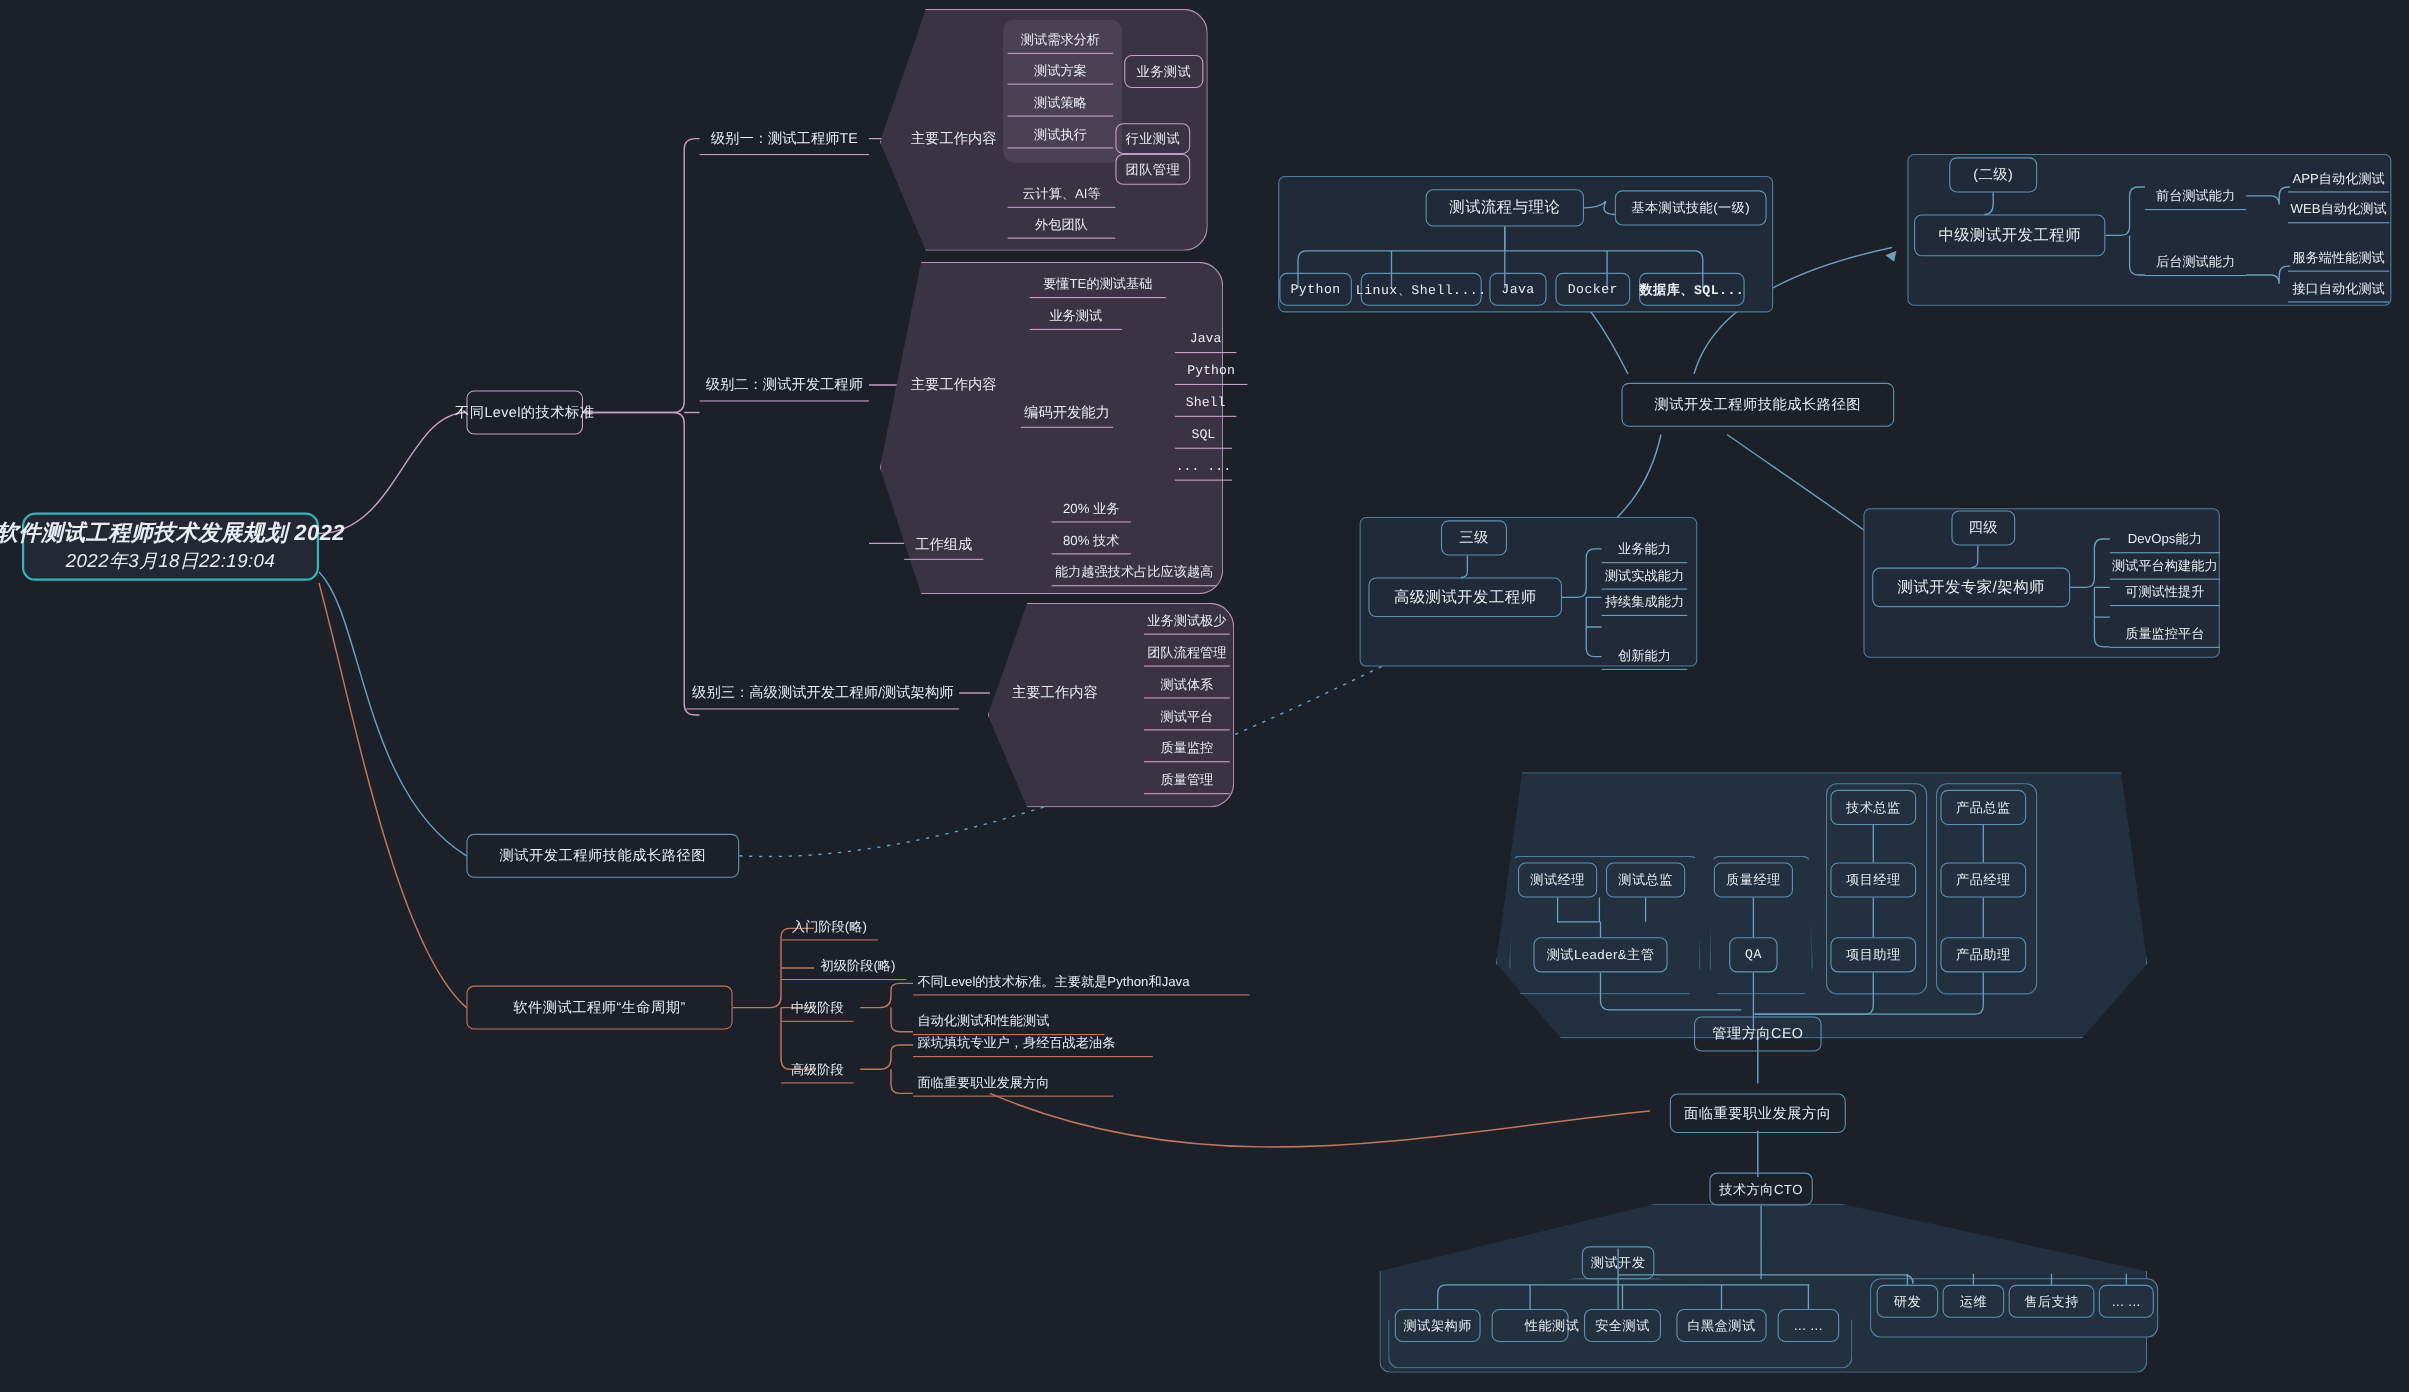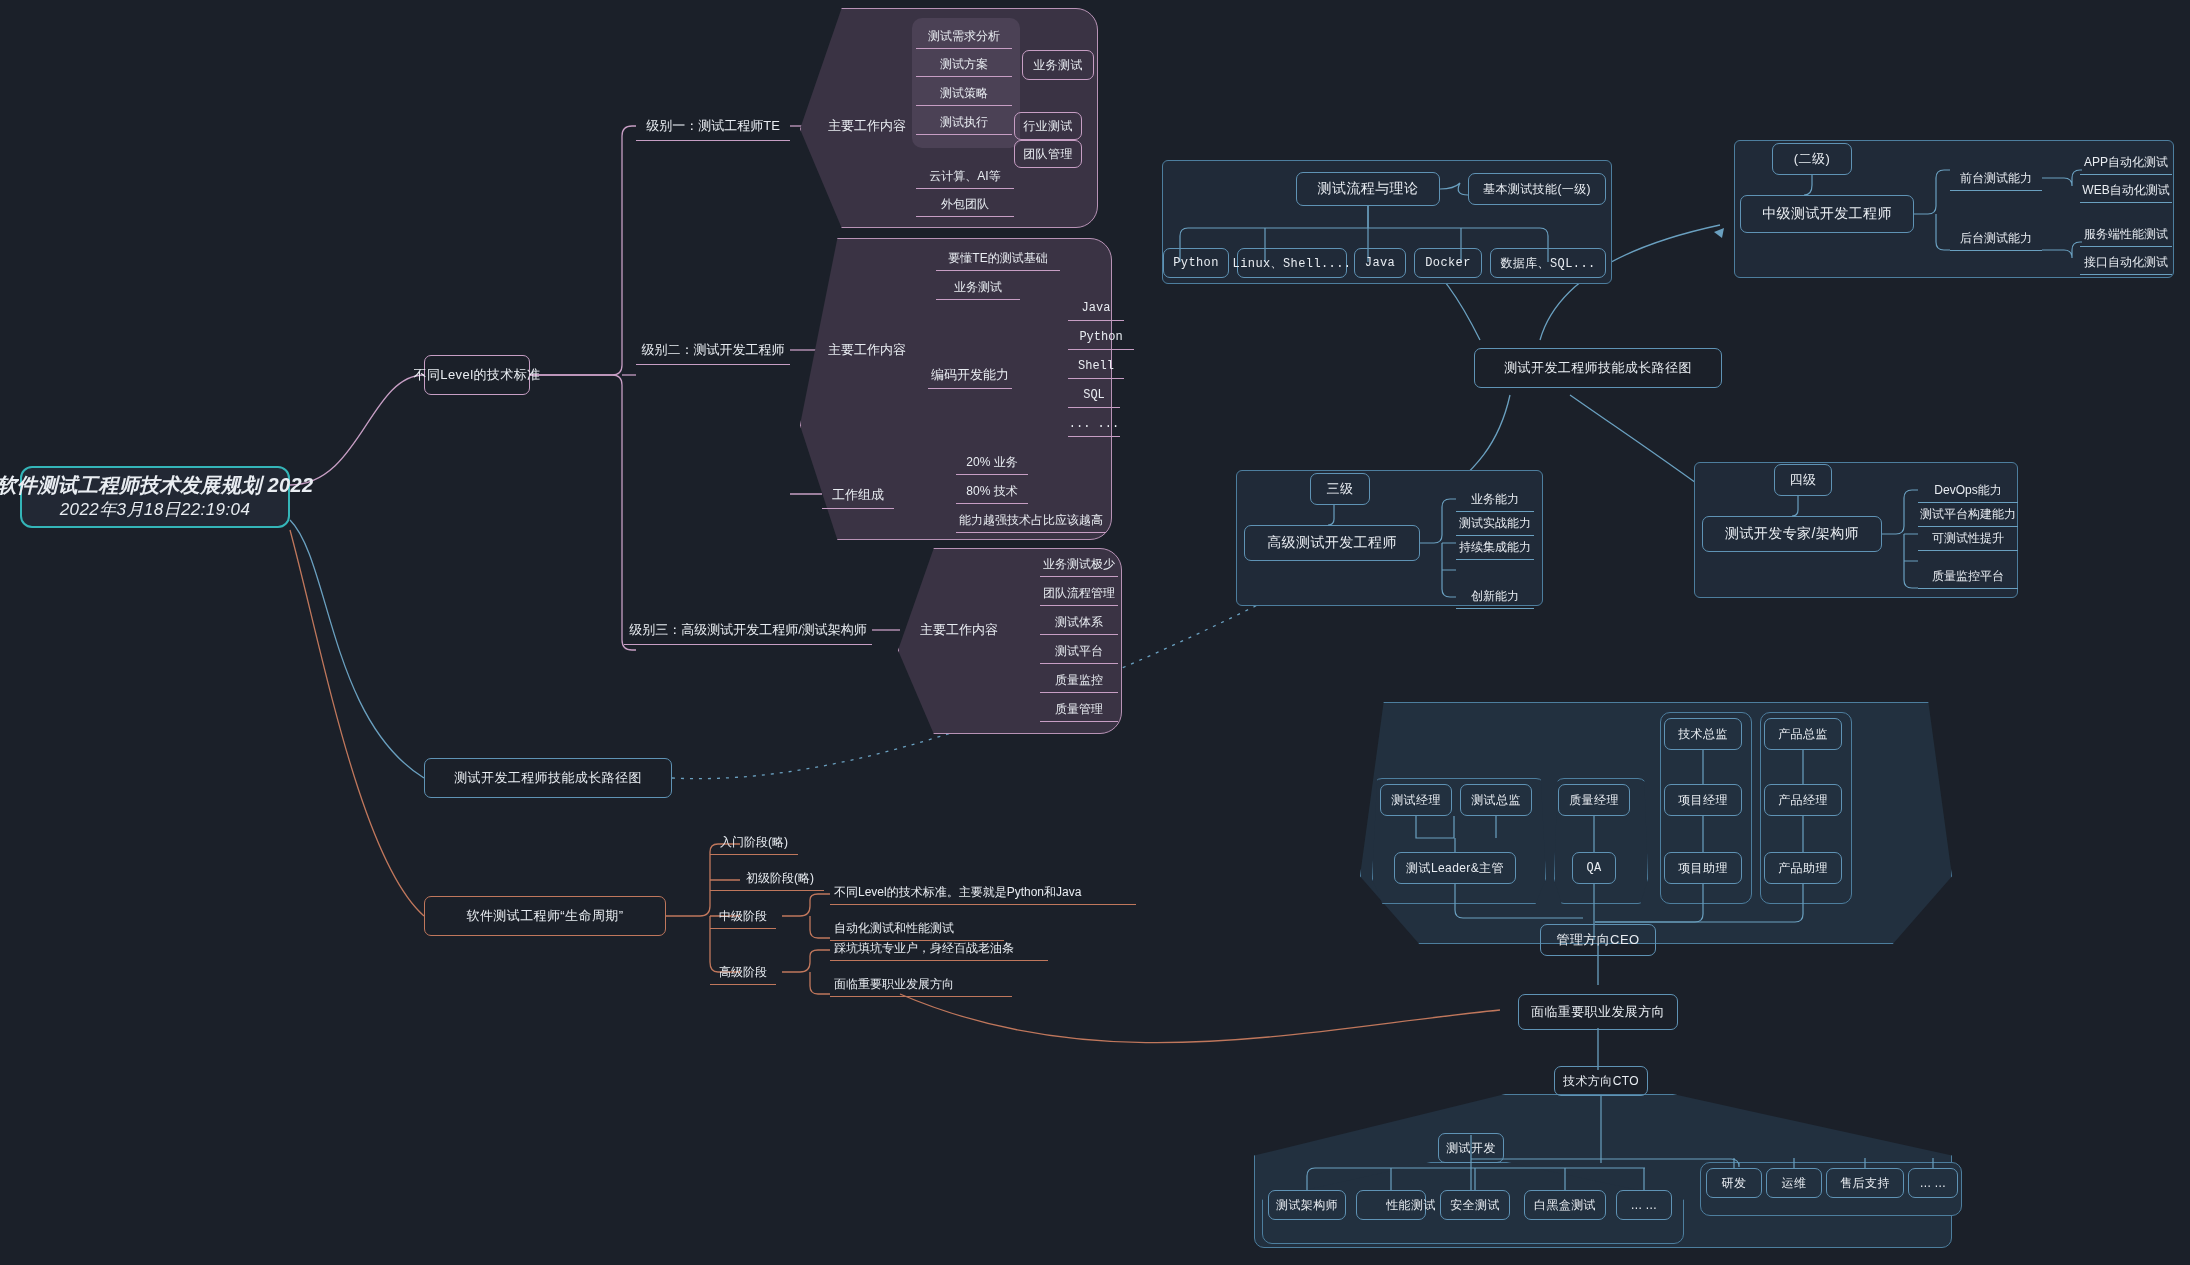--- a/index.html
+++ b/index.html
@@ -192,21 +192,21 @@
     <g fill="none" stroke="#6aa0c0" stroke-width="1.2">
       <path d="M1440,189 q14,0 20,-6 q-6,12 8,12 h0"></path>
       <path d="M1368,206 V228 M1180,262 V236 q0,-8 8,-8 h352 q8,0 8,8 v26"></path>
       <path d="M1265,262 V228 M1368,262 V206 M1461,262 V228"></path>
     </g>
   </svg>
   <div class="node rb" style="left:1163px;top:248px;width:66px;height:30px;font-size:12px;font-family:'Liberation Mono',monospace;">Python</div>
   <div class="node rb" style="left:1237px;top:248px;width:110px;height:30px;font-size:12px;font-family:'Liberation Mono',monospace;">Linux、Shell....</div>
   <div class="node rb" style="left:1354px;top:248px;width:52px;height:30px;font-size:12px;font-family:'Liberation Mono',monospace;">Java</div>
   <div class="node rb" style="left:1414px;top:248px;width:68px;height:30px;font-size:12px;font-family:'Liberation Mono',monospace;">Docker</div>
-  <div class="node rb" style="left:1490px;top:248px;width:116px;height:30px;font-size:12px;font-family:'Liberation Mono',monospace;">数据库、SQL...</div>
+  <div class="node rb" style="left:1490px;top:248px;width:96px;height:30px;font-size:12px;font-family:'Liberation Mono',monospace;font-weight:bold;">数据库、SQL...</div>
 
   <div class="panel-b" style="left:1734px;top:140px;width:438px;height:136px;"></div>
   <div class="node rb" style="left:1772px;top:143px;width:80px;height:32px;font-size:13px;">(二级)</div>
   <div class="node rb" style="left:1740px;top:195px;width:174px;height:38px;font-size:14px;">中级测试开发工程师</div>
   <svg class="links" style="left:0;top:0" viewBox="0 0 2190 1265">
     <g fill="none" stroke="#6aa0c0" stroke-width="1.2">
       <path d="M1812,175 v10 q0,10 -8,10"></path>
       <path d="M1914,214 h14 q8,0 8,-8 v-28 q0,-8 8,-8 h6"></path>
       <path d="M1936,214 v28 q0,8 8,8 h6"></path>
       <path d="M2042,178 h22 q8,0 8,8 v-8 q0,-8 8,-8 h2"></path>

